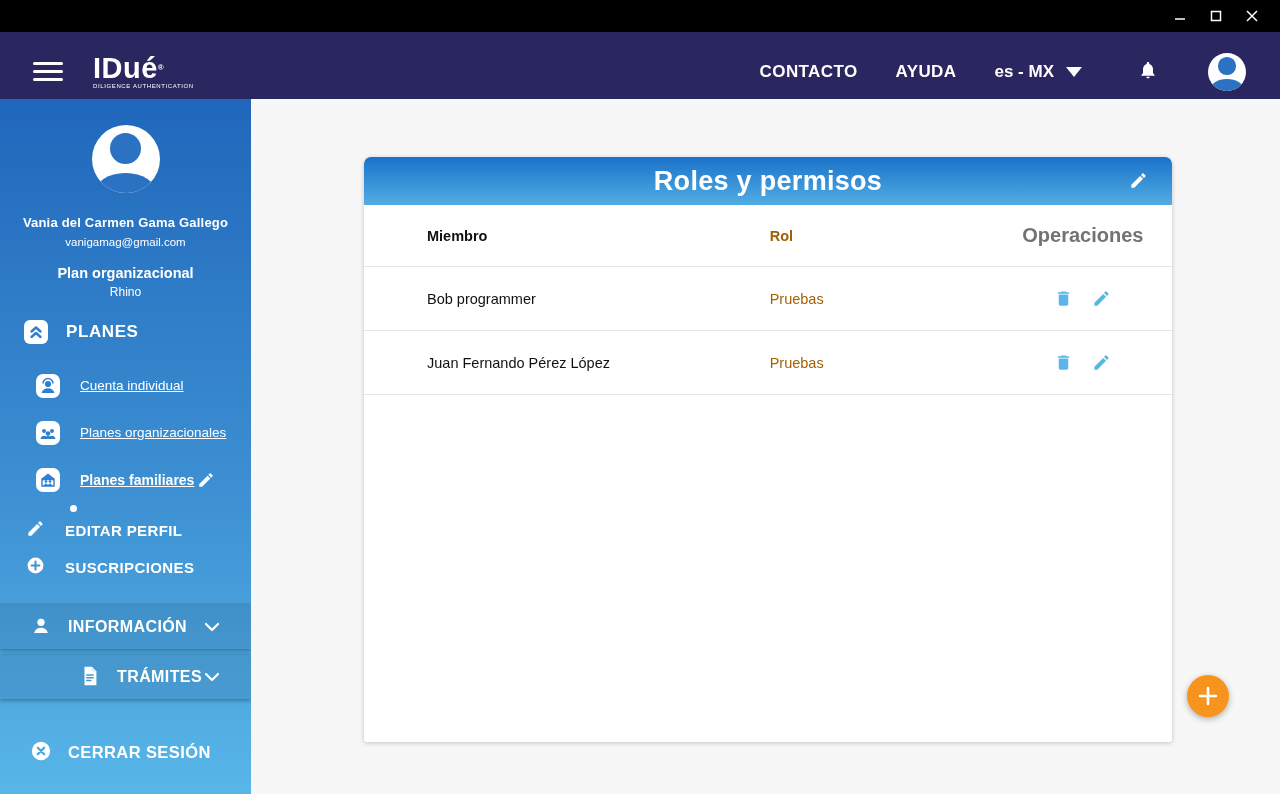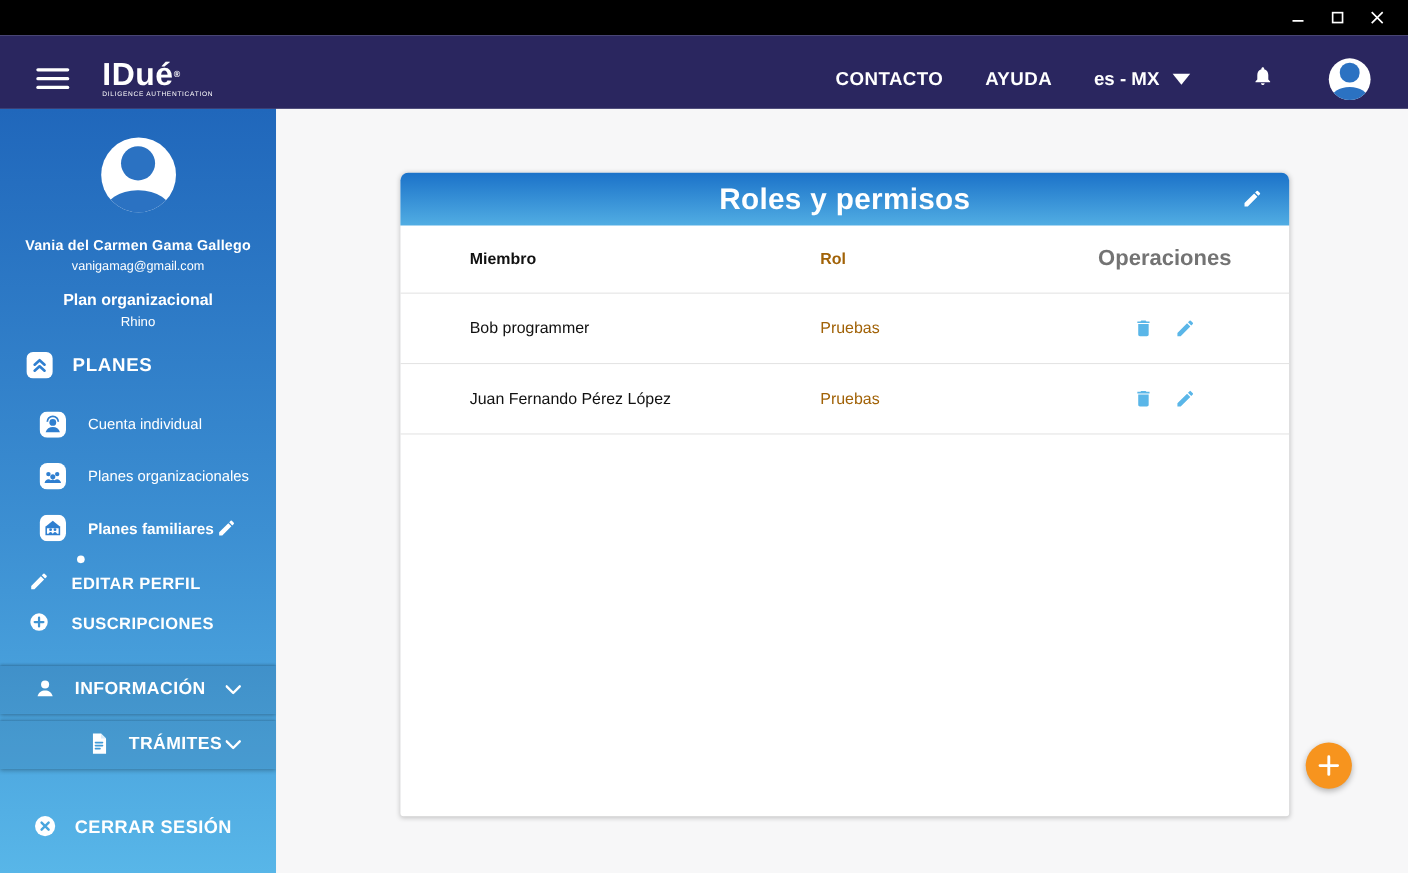--- a/index.html
+++ b/index.html
@@ -35,21 +35,21 @@
   
   .sidebar { width:251px; flex:0 0 251px; background:linear-gradient(180deg,#2067bb 0%,#3c8fd2 55%,#58b6e8 100%); color:#fff; position:relative; }
   .avatar-lg { width:68px; height:68px; margin:26px auto 0; }
   .u-name { text-align:center; font-size:13px; font-weight:bold; margin-top:22px; letter-spacing:0.2px; }
   .u-email { text-align:center; font-size:11.5px; margin-top:6px; }
   .u-plan { text-align:center; font-size:14.5px; font-weight:bold; margin-top:17px; }
   .u-planname { text-align:center; font-size:12px; margin-top:4px; }
   .side-item { display:flex; align-items:center; cursor:pointer; }
   .planes-head { margin:17px 0 0 24px; height:32px; }
   .planes-head .label { font-size:17px; font-weight:bold; letter-spacing:0.6px; margin-left:18px; }
-  .sub-item { margin-left:36px; height:47px; position:relative; padding-right:23px; }
+  .sub-item { margin-left:36px; height:47px; position:relative; padding-right:23px;text-decoration:underline; }
   .sub-item .label { font-size:13.5px; margin-left:20px; }
   .sub-item.selected .label { font-weight:bold; font-size:14px; }
   .sub-item .edit-pencil { margin-left:auto; margin-right:13px; display:flex; cursor:pointer; }
   .active-dot { width:7px; height:7px; background:#fff; border-radius:50%; margin:2px 0 0 70px; }
   .action-item { margin-left:26px; height:37px; }
   .action-item .label { font-size:15px; font-weight:bold; letter-spacing:0.4px; margin-left:20px; }
   .action-item:first-of-type { margin-top:8px; }
   .band { height:44px; width:100%; background:rgba(10,30,60,0.10); box-shadow:0 2px 4px rgba(0,0,0,0.28), 0 -1px 2px rgba(0,0,0,0.12); display:flex; align-items:center; padding-left:30px; cursor:pointer; position:relative; }
   .band .label { font-size:16px; font-weight:bold; letter-spacing:0.4px; margin-left:16px; }
   .band .chev { position:absolute; right:32px; display:flex; }
@@ -58,21 +58,21 @@
   .logout { margin:38px 0 0 30px; height:30px; }
   .logout .label { font-size:16.5px; font-weight:bold; letter-spacing:0.4px; margin-left:16px; }
   .iconbox { width:24px; height:24px; flex:0 0 24px; display:flex; }
 
   
   .main { flex:1; position:relative; background:#f7f7f8; }
   .card { position:absolute; left:113px; top:58px; width:808px; height:585px; background:#fff; border-radius:7px 7px 3px 3px; box-shadow:0 1px 5px rgba(0,0,0,0.22); }
   .card-header { height:48px; border-radius:7px 7px 0 0; background:linear-gradient(180deg,#1b72c9 0%,#51ade3 100%); display:flex; align-items:center; justify-content:center; position:relative; }
   .card-title { color:#fff; font-size:27px; font-weight:600; letter-spacing:0.3px; }
   .card-edit { position:absolute; right:24px; top:14px; cursor:pointer; display:flex; }
-  .t-row { display:flex; align-items:center; border-bottom:1px solid #e4e4e4; }
+  .t-row { display:flex; align-items:center; border-bottom:1px solid #e4e4e4;gap:24px; }
   .t-head { height:62px; font-weight:bold; }
   .t-body-row { height:64px; }
   .col-member { flex:0 0 46%; padding-left:63px; font-size:14.5px; color:#111; }
   .col-role { flex:0 0 26%; font-size:14.5px; color:#a16207; padding-left:10px; }
   .col-ops { flex:1; display:flex; align-items:center; justify-content:center; gap:19px; font-size:20px; color:#737373;text-align:right; }
   .t-head .col-member, .t-head .col-role, .t-head .col-ops { font-weight:bold; }
   .op-icon { cursor:pointer; display:flex; }
   .fab { position:absolute; right:51px; bottom:77px; width:42px; height:42px; border-radius:50%; background:#f7941e; box-shadow:0 2px 6px rgba(0,0,0,0.3); display:flex; align-items:center; justify-content:center; cursor:pointer; border:none; }
 </style>
 </head>

